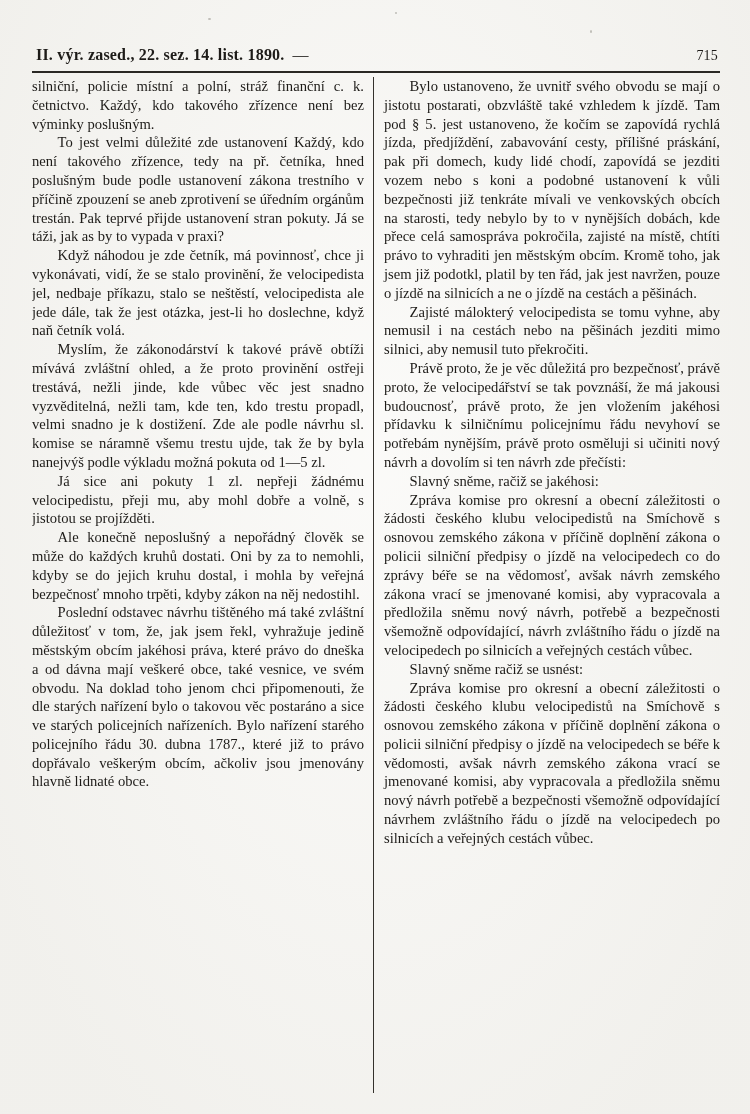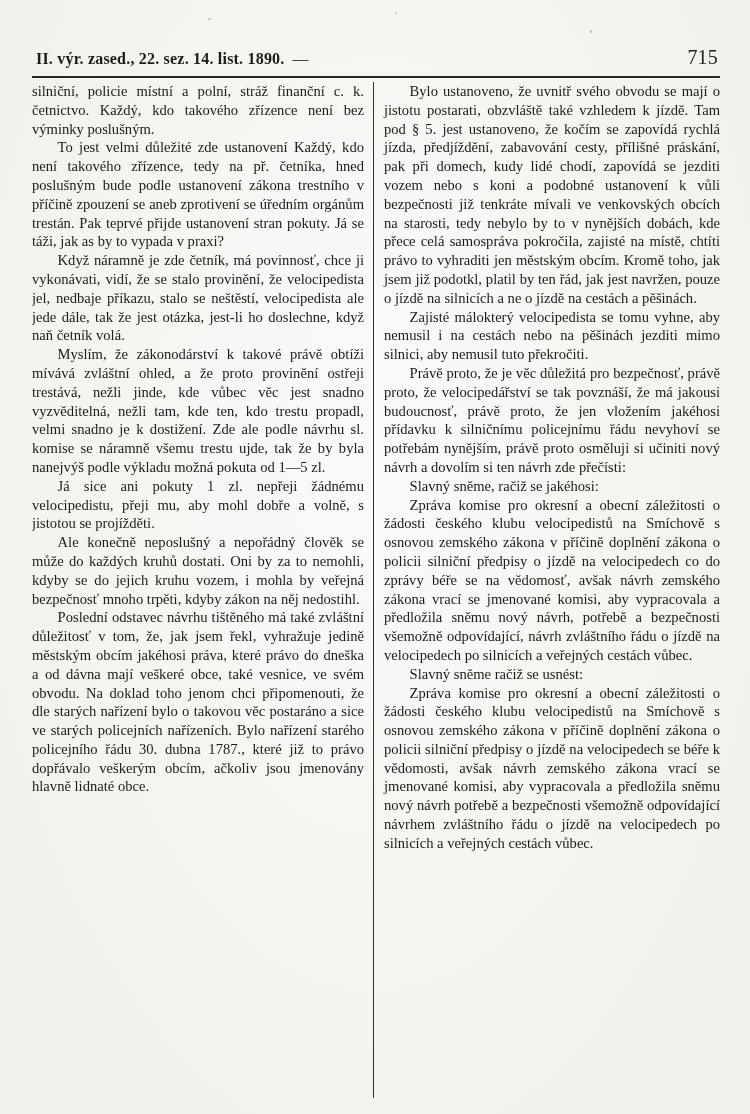--- a/index.html
+++ b/index.html
@@ -38,21 +38,21 @@
     margin: 0 8px;
     font-weight: normal;
   }
   .page-header .fraktur {
     font-family: "DejaVu Serif", serif;
     font-weight: bold;
   }
   .page-header .pagenum {
     margin-left: auto;
     font-weight: normal;
-    font-size: 20px;
+    font-size: 14px;
   }
   .header-rule {
     height: 2px;
     background: #2a2824;
     margin-top: 7px;
     margin-bottom: 0;
     border: none;
   }
   
   .columns {
@@ -110,24 +110,24 @@
     <span class="sep">—</span>
     <span class="pagenum">715</span>
   </div>
 
   <div class="header-rule"></div>
 
   <div class="columns">
     <div class="col left">
         <p><span>silniční, policie místní a polní, stráž finanční c. k. četnictvo. Každý, kdo takového zřízence není bez výminky poslušným.</span></p>
         <p class="indent"><span>To jest velmi důležité zde ustanovení Každý, kdo není takového zřízence, tedy na př. četníka, hned poslušným bude podle ustanovení zákona trestního v příčině zpouzení se aneb zprotivení se úředním orgánům trestán. Pak teprvé přijde ustanovení stran pokuty. Já se táži, jak as by to vypada v praxi?</span></p>
-        <p class="indent"><span>Když náramně je zde četník, má povinnosť, chce ji vykonávati, vidí, že se stalo provinění, že velocipedista jel, nedbaje příkazu, stalo se neštěstí, velocipedista ale jede dále, tak že jest otázka, jest-li ho doslechne, když naň četník volá.</span></p>
+        <p class="indent"><span>Když náhodou je zde četník, má povinnosť, chce ji vykonávati, vidí, že se stalo provinění, že velocipedista jel, nedbaje příkazu, stalo se neštěstí, velocipedista ale jede dále, tak že jest otázka, jest-li ho doslechne, když naň četník volá.</span></p>
         <p class="indent"><span>Myslím, že zákonodárství k takové právě obtíži mívává zvláštní ohled, a že proto provinění ostřeji trestává, nežli jinde, kde vůbec věc jest snadno vyzvěditelná, nežli tam, kde ten, kdo trestu propadl, velmi snadno je k dostižení. Zde ale podle návrhu sl. komise se náramně všemu trestu ujde, tak že by byla nanejvýš podle výkladu možná pokuta od 1—5 zl.</span></p>
         <p class="indent"><span>Já sice ani pokuty 1 zl. nepřeji žádnému velocipedistu, přeji mu, aby mohl dobře a volně, s jistotou se projížděti.</span></p>
-        <p class="indent"><span>Ale konečně neposlušný a nepořádný člověk se může do každých kruhů dostati. Oni by za to nemohli, kdyby se do jejich kruhu vozem, i mohla by veřejná bezpečnosť mnoho trpěti, kdyby zákon na něj nedostihl.</span></p>
+        <p class="indent"><span>Ale konečně neposlušný a nepořádný člověk se může do každých kruhů dostati. Oni by za to nemohli, kdyby se do jejich kruhu dostal, i mohla by veřejná bezpečnosť mnoho trpěti, kdyby zákon na něj nedostihl.</span></p>
         <p class="indent"><span>Poslední odstavec návrhu tištěného má také zvláštní důležitosť v tom, že, jak jsem řekl, vyhražuje jedině městským obcím jakéhosi práva, které právo do dneška a od dávna mají veškeré obce, také vesnice, ve svém obvodu. Na doklad toho jenom chci připomenouti, že dle starých nařízení bylo o takovou věc postaráno a sice ve starých policejních nařízeních. Bylo nařízení starého policejního řádu 30. dubna 1787., které již to právo dopřávalo veškerým obcím, ačkoliv jsou jmenovány hlavně lidnaté obce.</span></p>
       </div>
     <div class="col-divider"></div>
     <div class="col right">
         <p class="indent"><span>Bylo ustanoveno, že uvnitř svého obvodu se mají o jistotu postarati, obzvláště také vzhledem k jízdě. Tam pod § 5. jest ustanoveno, že kočím se zapovídá rychlá jízda, předjíždění, zabavování cesty, přílišné práskání, pak při domech, kudy lidé chodí, zapovídá se jezditi vozem nebo s koni a podobné ustanovení k vůli bezpečnosti již tenkráte mívali ve venkovských obcích na starosti, tedy nebylo by to v nynějších dobách, kde přece celá samospráva pokročila, zajisté na místě, chtíti právo to vyhraditi jen městským obcím. Kromě toho, jak jsem již podotkl, platil by ten řád, jak jest navržen, pouze o jízdě na silnicích a ne o jízdě na cestách a pěšinách.</span></p>
         <p class="indent"><span>Zajisté málokterý velocipedista se tomu vyhne, aby nemusil i na cestách nebo na pěšinách jezditi mimo silnici, aby nemusil tuto překročiti.</span></p>
         <p class="indent"><span>Právě proto, že je věc důležitá pro bezpečnosť, právě proto, že velocipedářství se tak povznáší, že má jakousi budoucnosť, právě proto, že jen vložením jakéhosi přídavku k silničnímu policejnímu řádu nevyhoví se potřebám nynějším, právě proto osměluji si učiniti nový návrh a dovolím si ten návrh zde přečísti:</span></p>
         <p class="indent"><span>Slavný sněme, račiž se jakéhosi:</span></p>
         <p class="indent"><span>Zpráva komise pro okresní a obecní záležitosti o žádosti českého klubu velocipedistů na Smíchově s osnovou zemského zákona v příčině doplnění zákona o policii silniční předpisy o jízdě na velocipedech co do zprávy béře se na vědomosť, avšak návrh zemského zákona vrací se jmenované komisi, aby vypracovala a předložila sněmu nový návrh, potřebě a bezpečnosti všemožně odpovídající, návrh zvláštního řádu o jízdě na velocipedech po silnicích a veřejných cestách vůbec.</span></p>
         <p class="indent"><span>Slavný sněme račiž se usnést:</span></p>

